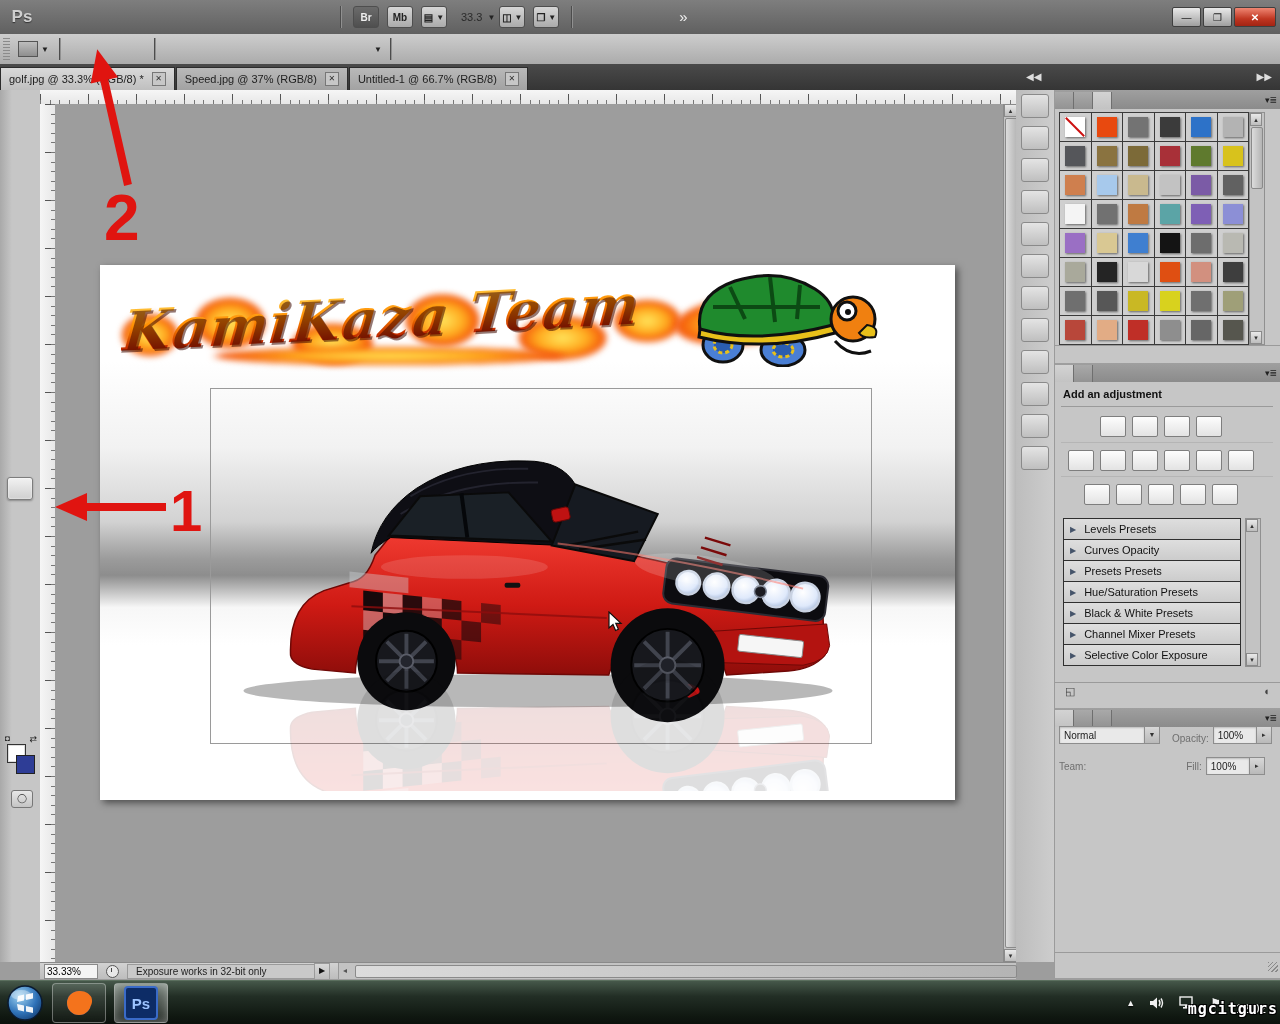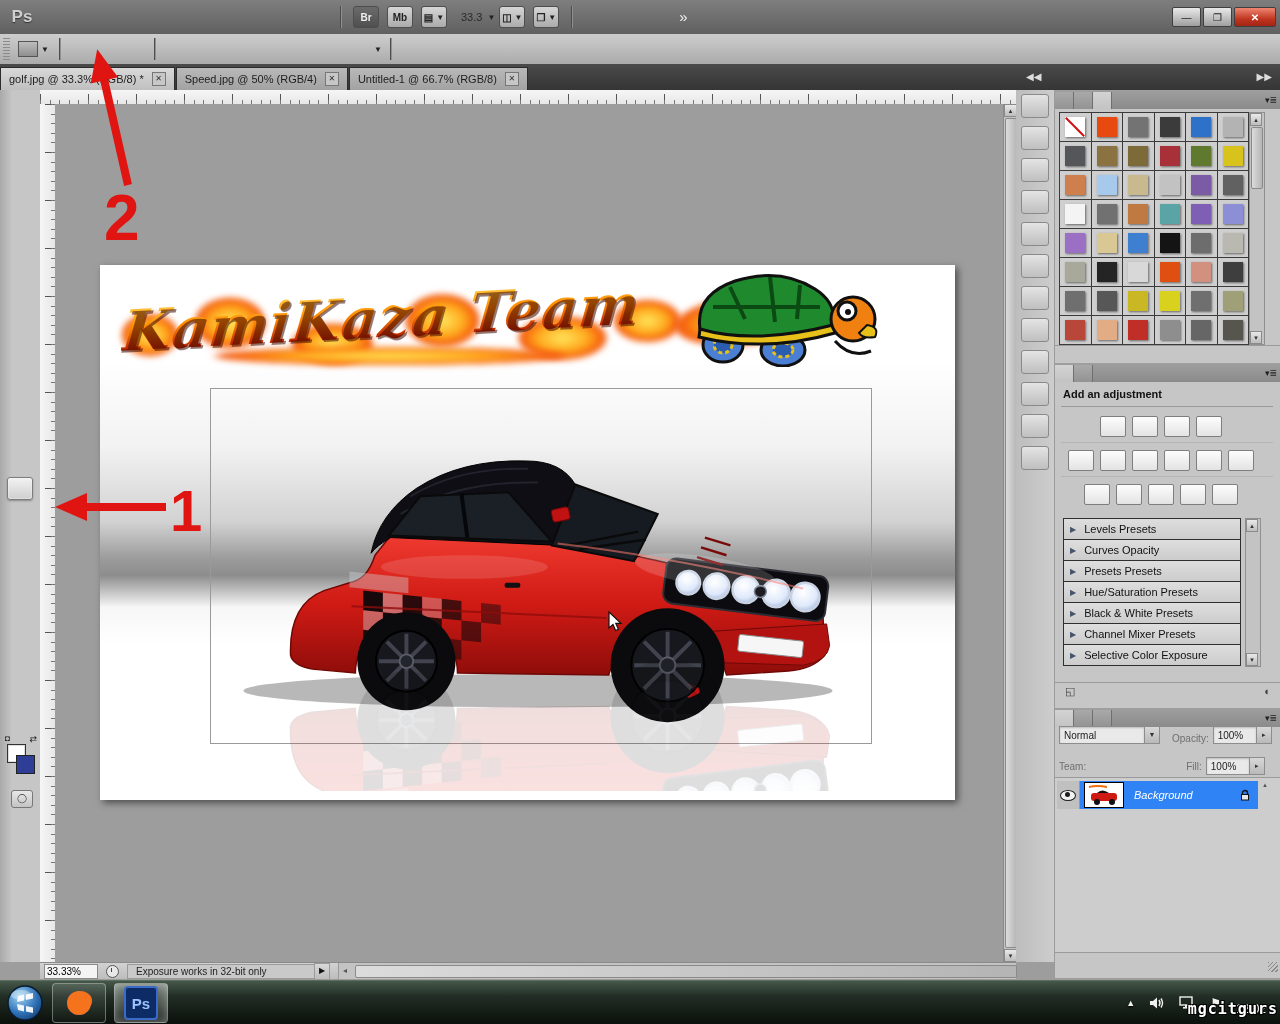--- a/index.html
+++ b/index.html
@@ -289,21 +289,21 @@
 
   <div class="abs tabbar">
     <div style="display:flex;align-items:flex-end;">
 
         <div class="doctab selected">
           <span>golf.jpg @ 33.3% (RGB/8) *</span>
           <span class="tabx">✕</span>
         </div>
 
         <div class="doctab">
-          <span>Speed.jpg @ 50% (RGB/4)</span>
+          <span>Speed.jpg @ 37% (RGB/8)</span>
           <span class="tabx">✕</span>
         </div>
 
         <div class="doctab">
           <span>Untitled-1 @ 66.7% (RGB/8)</span>
           <span class="tabx">✕</span>
         </div>
       </div>
   </div>
 
@@ -786,42 +786,20 @@
 
       <div class="lockico"></div>
           <div class="lockico"></div>
           <div class="lockico"></div>
           <div class="lockico"></div>
         </div>
       <span style="margin-left:14px;">Fill:</span>
       <div class="field" style="width:34px;margin-left:4px;">100%</div>
       <div class="dropbtn">▸</div>
     </div>
-    <div class="abs" style="left:0;top:687px;width:226px;height:175px;background:#cdcdcd;border-top:1px solid #9a9a9a;">
-      <div class="layerrow" style="left:2px;top:3px;">
-        <div class="eyecell">
-            <div class="eye"></div>
-          </div>
-        <div style="width:178px;height:28px;background:#2f83f5;display:flex;align-items:center;">
-          <svg width="38" height="24" style="margin-left:4px;background:#fff;border:1px solid #000;" viewBox="0 0 38 24">
-            <path d="M4,4 Q12,2 22,4" stroke="#f07010" stroke-width="2" fill="none"></path>
-            <rect x="6" y="10" width="26" height="8" rx="3" fill="#cf1a14"></rect>
-            <path d="M12,10 Q17,5 24,10 Z" fill="#111"></path>
-            <circle cx="12" cy="19" r="3" fill="#111"></circle>
-              <circle cx="27" cy="19" r="3" fill="#111"></circle>
-          </svg>
-          <span style="margin-left:10px;font-size:11px;font-style:italic;color:#fff;">Background</span>
-          <svg width="10" height="12" style="margin-left:auto;margin-right:8px;" viewBox="0 0 10 12">
-            <path d="M2.5,6 V4 a2.5,2.5 0 0 1 5,0 V6" fill="none" stroke="#111" stroke-width="1.4"></path>
-            <rect x="1.5" y="5.5" width="7" height="5.5" fill="#e8e8e8" stroke="#111" stroke-width="1"></rect>
-          </svg>
-        </div>
-        <div style="width:14px;height:28px;display:flex;align-items:flex-start;justify-content:center;font-size:7px;color:#555;">▴</div>
-      </div>
-    </div>
     <div class="pfoot lfoot" style="top:862px;justify-content:flex-start;padding-left:10px;box-sizing:border-box;">
 
     <span></span>
         <span></span>
         <span></span>
         <span></span>
         <span></span>
         <span></span>
         <span></span>
       </div>

